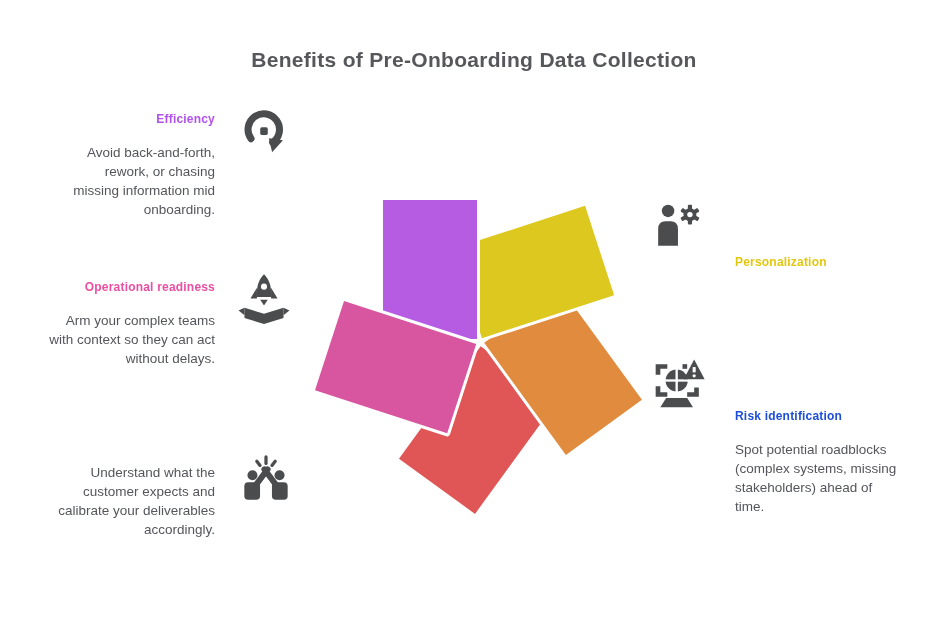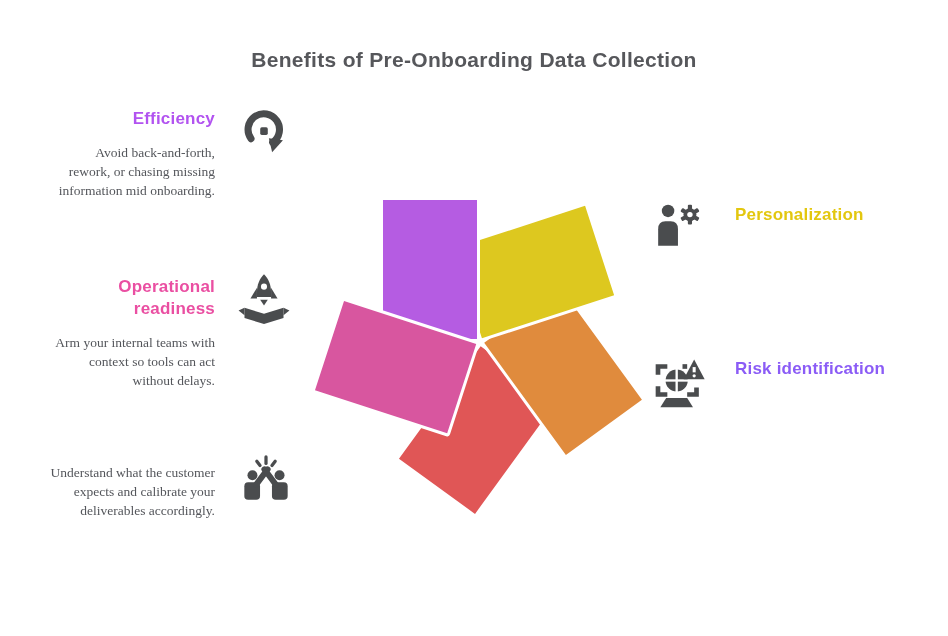--- a/index.html
+++ b/index.html
@@ -20,25 +20,25 @@
     transform-origin:100% 100%; box-sizing:border-box;
     border:3px solid #ffffff; border-radius:3px;
   }
   .petal-purple { transform:rotate(0deg);   z-index:4; }
   .petal-yellow { transform:rotate(72deg);  z-index:3; }
   .petal-orange { transform:rotate(144deg); z-index:2; }
   .petal-red    { transform:rotate(216deg); z-index:1; }
   .petal-pink   { transform:rotate(288deg); z-index:5; }
   
   .benefit { position:absolute; }
-  .benefit h2 { margin:0; font-size:17px; line-height:22px; font-weight:700; letter-spacing:.2px; }
+  .benefit h2 { margin:0; font-size:12px; line-height:22px; font-weight:700; letter-spacing:.2px; }
   .benefit p  { margin:13px 0 0 0; font-size:13.5px; line-height:19px; color:#54565b; }
   .benefit.left-side  { text-align:right; }
-  .benefit.left-side p  { margin-left:auto;font-family:Liberation Serif, serif; }
-  .benefit.right-side { text-align:left; }
+  .benefit.left-side p  { margin-left:auto; }
+  .benefit.right-side { text-align:left;margin-top:47px; }
   #benefit-efficiency   { left:37px;  top:108px; width:178px; }
   #benefit-efficiency p { width:158px; }
   #benefit-operational  { left:37px;  top:276px; width:178px; }
   #benefit-operational p{ width:168px; }
   #benefit-expectation  { left:37px;  top:450px; width:178px; }
   #benefit-expectation p{ width:176px;text-align:right; }
   #benefit-personalization   { left:735px; top:204px; width:175px; }
   #benefit-personalization p { width:168px; }
   #benefit-risk   { left:735px; top:358px; width:178px; }
   #benefit-risk p { width:162px; }
@@ -72,21 +72,21 @@
   <span class="icon" id="icon-efficiency">
     <svg width="52" height="52" viewBox="0 0 48 48">
       <path d="M12,32 A14.5,14.5 0 1 1 32,35.5" fill="none" stroke="#4a4c4e" stroke-width="6.5" stroke-linecap="round"></path>
       <polygon points="28.5,31.5 41.5,33.5 31.5,44.5" fill="#4a4c4e"></polygon>
       <rect x="20.5" y="21.5" width="7" height="7" rx="1.5" fill="#4a4c4e"></rect>
     </svg>
   </span>
 
   <div class="benefit left-side" id="benefit-operational">
     <h2 style="color: rgb(234, 79, 162); text-align: right;">Operational readiness</h2>
-    <p>Arm your internal teams with context so tools can act without delays.</p>
+    <p>Arm your complex teams with context so they can act without delays.</p>
   </div>
   <span class="icon" id="icon-operational">
     <svg width="52" height="52" viewBox="0 0 48 48">
       <g fill="#4a4c4e">
         <path d="M24,2 C28,6 30.5,11.5 30.5,18.5 L30.5,23 L17.5,23 L17.5,18.5 C17.5,11.5 20,6 24,2 Z"></path>
         <path d="M17.5,14.5 L11.5,24.5 L17.5,24.5 Z"></path>
         <path d="M30.5,14.5 L36.5,24.5 L30.5,24.5 Z"></path>
         <path d="M20.5,25.5 L24,31 L27.5,25.5 Z"></path>
         <polygon points="6,33 24,38.5 24,48 6,42.5"></polygon>
         <polygon points="42,33 24,38.5 24,48 42,42.5"></polygon>
@@ -136,21 +136,22 @@
           <rect x="32.5" y="18.5" width="4" height="5" rx="1" transform="rotate(60 34.5 14)"></rect>
           <rect x="32.5" y="4.5" width="4" height="5" rx="1" transform="rotate(120 34.5 14)"></rect>
           <rect x="32.5" y="18.5" width="4" height="5" rx="1" transform="rotate(120 34.5 14)"></rect>
         </g>
       </g>
       <circle cx="34.5" cy="14" r="2.6" fill="#ffffff"></circle>
     </svg>
   </span>
 
   <div class="benefit right-side" id="benefit-risk">
-    <h2 style="color: #8b5cf6;">Risk identification</h2>
+    <h2 style="color: #1d4ed8;">Risk identification</h2>
+    <p>Spot potential roadblocks (complex systems, missing stakeholders) ahead of time.</p>
   </div>
   <span class="icon" id="icon-risk">
     <svg width="56" height="56" viewBox="0 0 48 48">
       <g fill="none" stroke="#4a4c4e" stroke-width="4">
         <path d="M6,16 L6,9 L14,9"></path>
         <path d="M6,26 L6,33 L14,33"></path>
         <path d="M31,33 L39,33 L39,27"></path>
         <path d="M27,9 L31,9"></path>
       </g>
       <circle cx="22" cy="21" r="9.5" fill="#4a4c4e"></circle>

